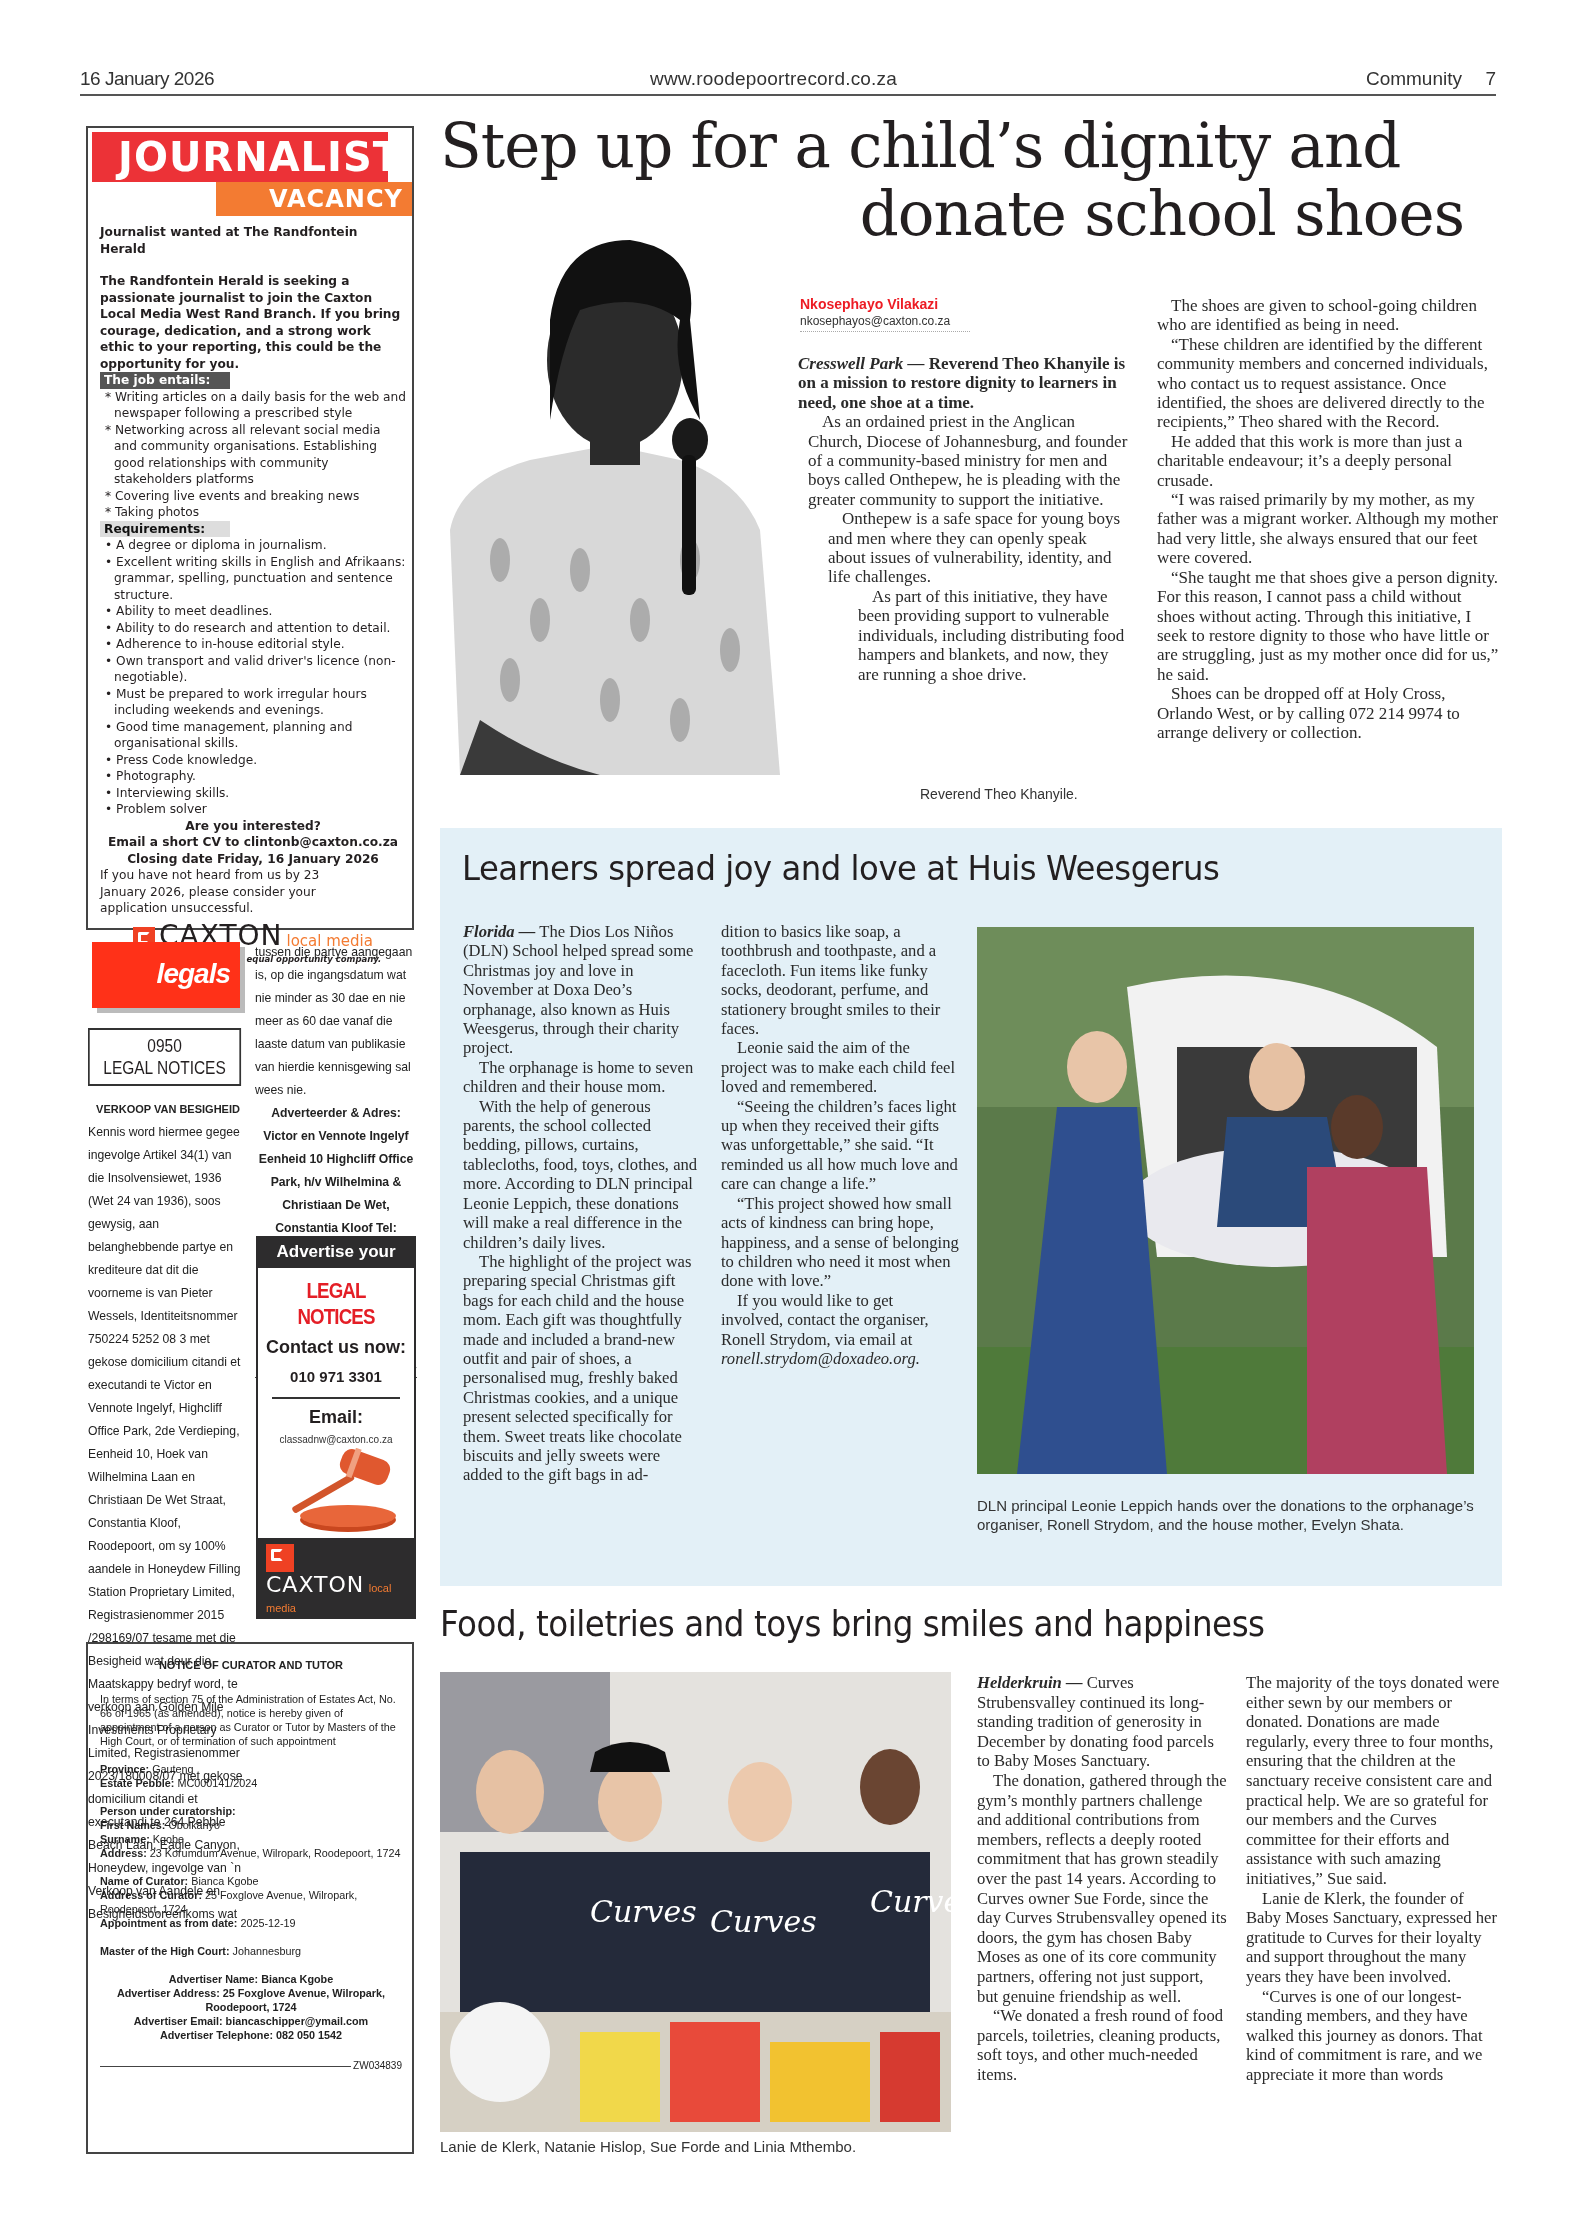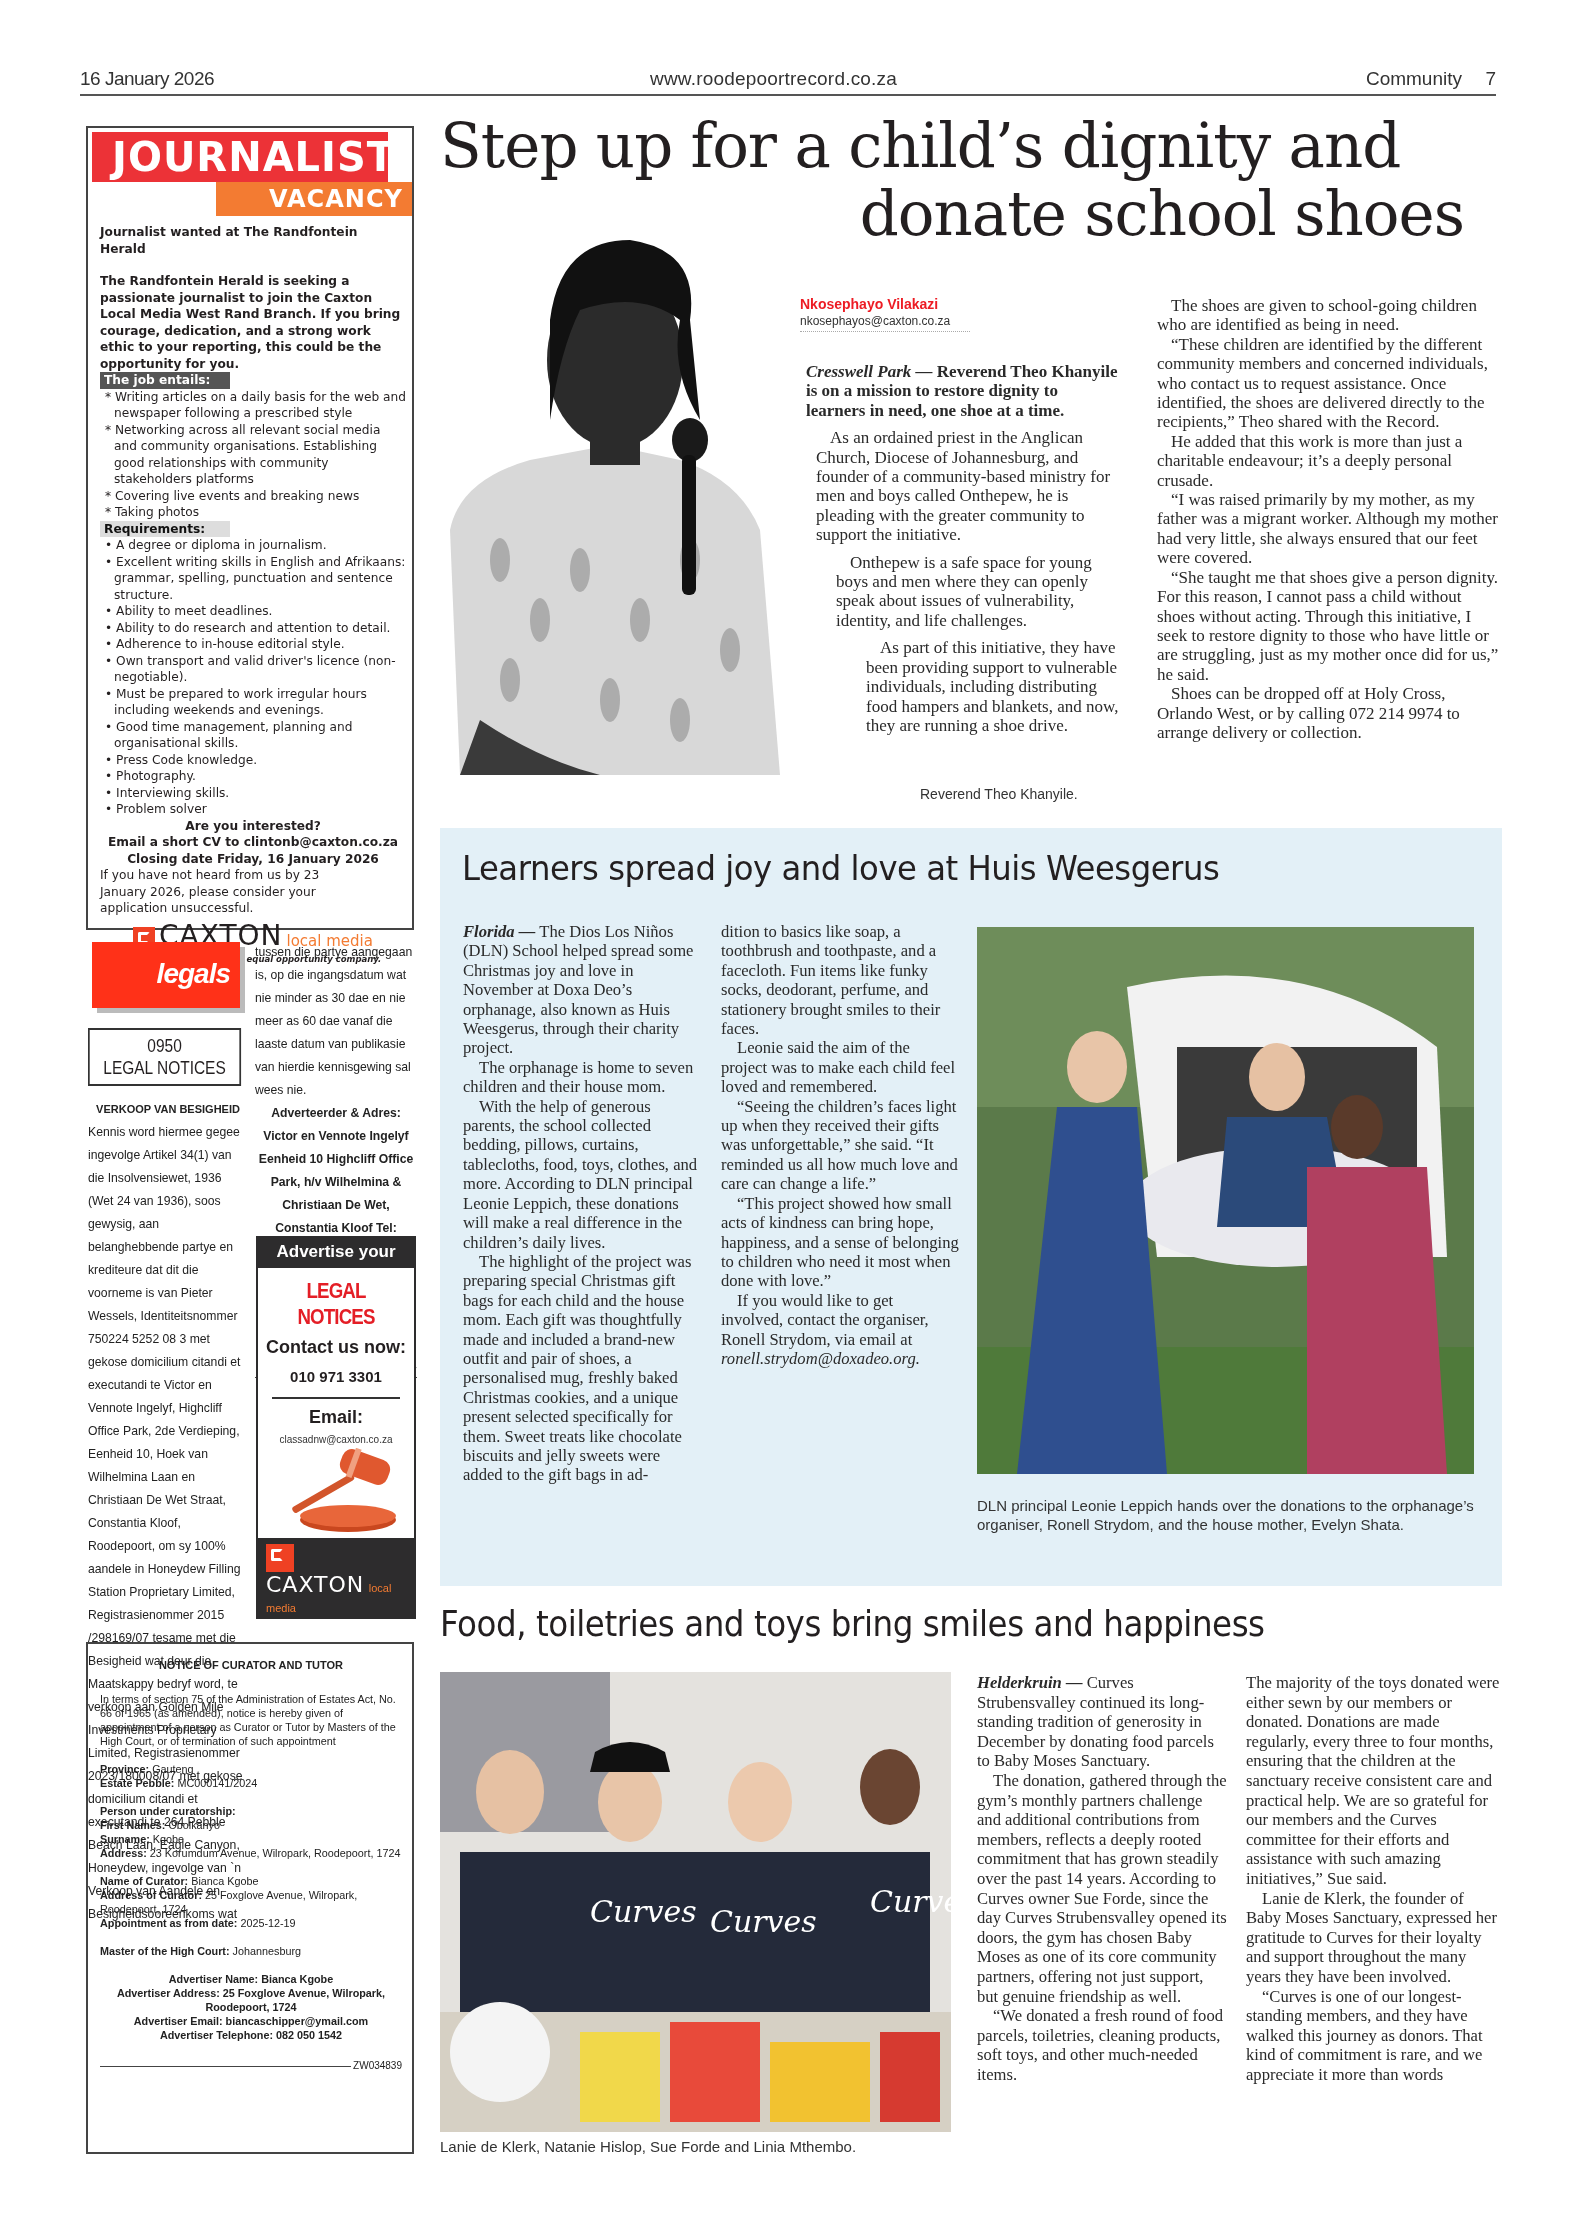--- a/index.html
+++ b/index.html
@@ -8,21 +8,21 @@
 
   
   .hdr { top: 66px; left: 80px; width: 1416px; height: 28px; border-bottom: 2px solid #555; font-family: "Liberation Sans", sans-serif; font-size: 19px; color: #333; }
   .hdr .date { position: absolute; left: 0; top: 2px; letter-spacing: -0.5px; }
   .hdr .site { position: absolute; left: 570px; top: 2px; letter-spacing: 0.2px; }
   .hdr .sect { position: absolute; right: 34px; top: 2px; }
   .hdr .pg { position: absolute; right: 0; top: 2px; }
 
   
   .jobad { left: 86px; top: 126px; width: 328px; height: 804px; border: 2px solid #444; box-sizing: border-box; font-family: "DejaVu Sans", sans-serif; }
-  .jobad .jtitle { position: absolute; left: 4px; top: 4px; width: 296px; height: 50px; background: #ec3237; color: #fff; font-size: 40px; font-weight: bold; line-height: 50px; padding-left: 20px; box-sizing: border-box; letter-spacing: 1px; }
+  .jobad .jtitle { position: absolute; left: 4px; top: 4px; width: 296px; height: 50px; background: #ec3237; color: #fff; font-size: 40px; font-weight: bold; line-height: 50px; padding-left: 26px; box-sizing: border-box; letter-spacing: 1px; }
   .jobad .jvac { position: absolute; right: 0; top: 54px; width: 152px; height: 34px; background: #f37b32; color: #fff; font-size: 24px; font-weight: bold; line-height: 34px; text-align: center; letter-spacing: 1px; padding-left: 44px; }
   .jobad .jbody { position: absolute; left: 12px; top: 96px; width: 306px; font-size: 12.2px; line-height: 16.5px; }
   .jobad .bold { font-weight: bold; }
   .jobad .band { display: inline-block; background: #555; color: #fff; font-weight: bold; padding: 0 6px 0 4px; width: 120px; }
   .jobad .band.light { background: #ddd; color: #111; }
   .jobad .li { padding-left: 14px; text-indent: -9px; }
   .jobad .center { text-align: center; font-weight: bold; }
   .caxlogo { display: flex; align-items: flex-end; justify-content: center; gap: 4px; margin-top: 6px; }
   .caxsq { width: 22px; height: 22px; background: #ef4123; position: relative; }
   .caxsq::after { content: ""; position: absolute; left: 5px; top: 5px; width: 12px; height: 12px; border: 3px solid #fff; border-right-color: transparent; border-radius: 2px; box-sizing: border-box; }
@@ -65,21 +65,21 @@
   .h1 { left: 440px; top: 112px; width: 1060px; font-family: "DejaVu Serif", serif; font-size: 61px; line-height: 68px; color: #231f20; letter-spacing: -1px; }
   .h1 .l2 { display: block; text-align: right; padding-right: 36px; }
   .photo1 { left: 440px; top: 200px; width: 350px; height: 575px; overflow: hidden; }
   .byline { left: 800px; top: 296px; font-family: "Liberation Sans", sans-serif; }
   .byline .n { color: #ed1c24; font-weight: bold; font-size: 14px; }
   .byline .e { color: #333; font-size: 12px; margin-top: 2px; }
   .byline .dots { width: 170px; border-bottom: 1px dotted #aaa; margin-top: 3px; }
   .art1 { font-size: 17px; line-height: 19.4px; color: #2a2a2a; }
   .art1a { left: 798px; top: 354px; width: 330px; }
   .art1a .lede { font-weight: bold; }
-  .art1a p { margin: 8px; text-indent: 14px; }
+  .art1a p { margin: 0; text-indent: 14px; }
   .cap1 { left: 920px; top: 786px; font-family: "Liberation Sans", sans-serif; font-size: 14px; color: #333; }
   .art1b { left: 1157px; top: 296px; width: 343px; }
   .art1b p { margin: 0; text-indent: 14px; }
 
   
   .box2 { left: 440px; top: 828px; width: 1062px; height: 758px; background: #e3f0f7; }
   .h2 { left: 462px; top: 848px; font-family: "DejaVu Sans", sans-serif; font-size: 34px; color: #231f20; letter-spacing: -0.5px; transform: scaleX(0.95); transform-origin: left; }
   .art2 { font-size: 16.6px; line-height: 19.4px; color: #2a2a2a; }
   .art2 p { margin: 0; text-indent: 16px; }
   .art2a { left: 463px; top: 922px; width: 240px; }

